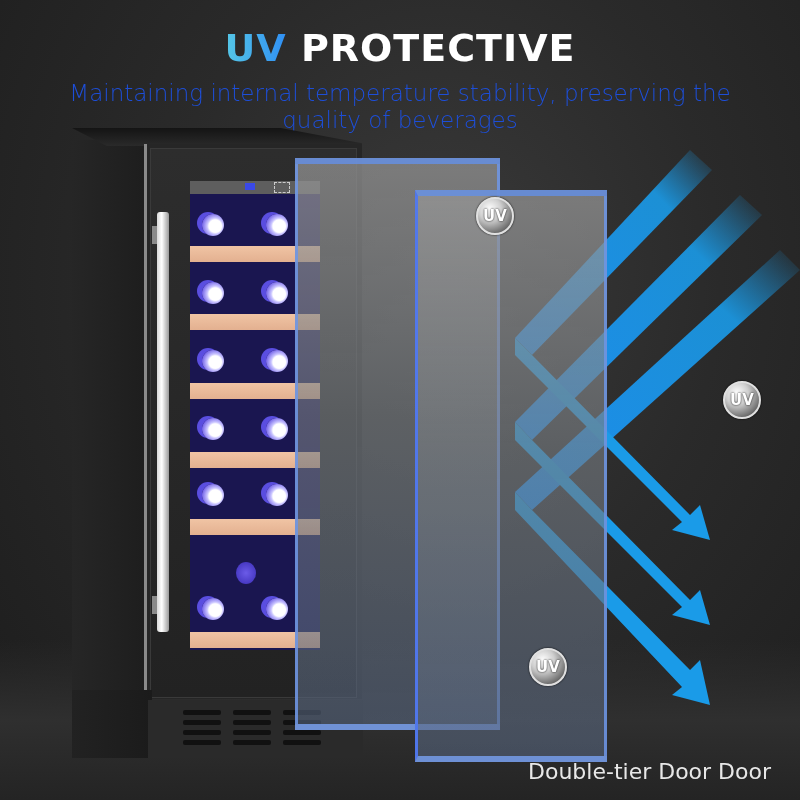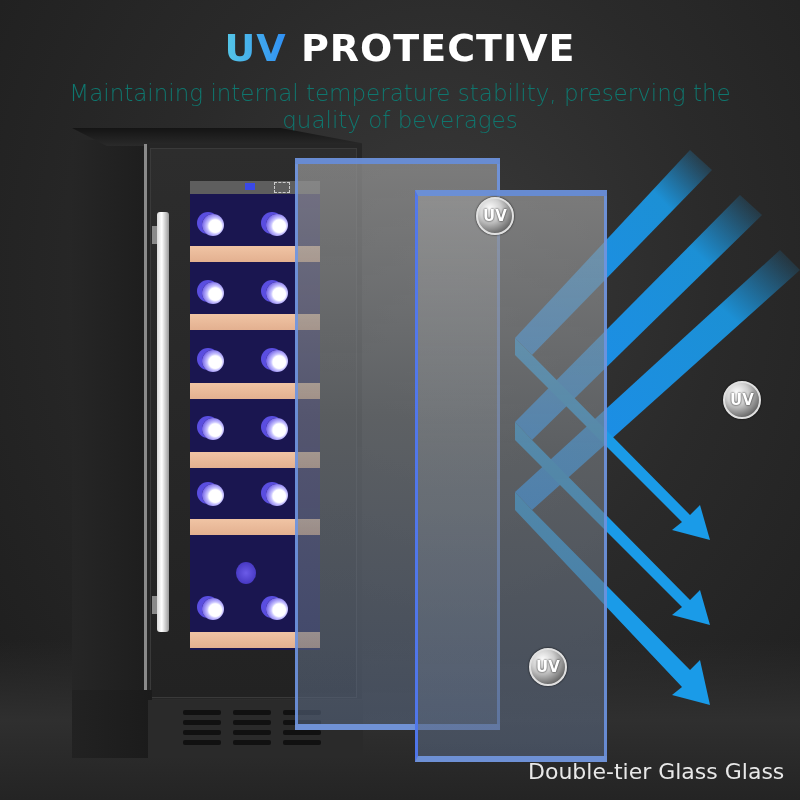--- a/index.html
+++ b/index.html
@@ -5,21 +5,21 @@
   html,body{margin:0;padding:0;}
   body{width:800px;height:800px;overflow:hidden;position:relative;
     background:radial-gradient(ellipse at 55% 35%, #3a3a3a 0%, #2a2a2a 45%, #1c1c1c 100%);
     font-family:"DejaVu Sans", sans-serif;}
   .floor{position:absolute;left:0;top:640px;width:800px;height:160px;
     background:linear-gradient(180deg, rgba(20,20,20,0) 0%, #2f2f2f 50%, #242424 100%);}
   .title{position:absolute;top:26px;left:0;width:800px;text-align:center;
     font-family:"DejaVu Sans", sans-serif;font-weight:bold;font-size:38px;letter-spacing:1px;color:#fff;}
   .title .uv{background:linear-gradient(90deg,#56c8e6,#2f8ff5);-webkit-background-clip:text;background-clip:text;color:transparent;}
   .subtitle{position:absolute;top:80px;left:30px;width:740px;text-align:center;
-    font-family:"DejaVu Sans", sans-serif;font-weight:300;font-size:23px;line-height:27px;color:#0f766e;}
+    font-family:"DejaVu Sans", sans-serif;font-weight:300;font-size:23px;line-height:27px;color:#1d4ed8;}
   .caption{position:absolute;top:759px;left:528px;font-size:22px;color:#e8e8e8;font-family:"DejaVu Sans", sans-serif;}
 
   
   .cab-top{position:absolute;left:72px;top:128px;width:290px;height:18px;
     background:linear-gradient(180deg,#141414,#2a2a2a);clip-path:polygon(0 0, 72% 0, 100% 85%, 100% 100%, 12% 100%);}
   .cab-side{position:absolute;left:72px;top:140px;width:72px;height:580px;background:linear-gradient(90deg,#262626,#1e1e1e);}
   .cab-front{position:absolute;left:144px;top:144px;width:215px;height:555px;background:#262626;border-left:3px solid #8a8a8a;}
   .door-frame{position:absolute;left:150px;top:148px;width:205px;height:548px;background:linear-gradient(180deg,#2d2d2d,#222);border:1px solid #3a3a3a;}
   .control{position:absolute;left:190px;top:181px;width:130px;height:13px;background:#5e5e5e;}
   .control .disp{position:absolute;left:55px;top:2px;width:10px;height:7px;background:#3a49e8;}
@@ -128,13 +128,13 @@
   <polygon points="515,422 532,440 690,600 700,590 710,625 672,615 682,607 515,440" fill="#1a9be8"></polygon>
   <polygon points="515,492 532,510 690,670 700,660 710,705 672,695 682,687 515,510" fill="#1a9be8"></polygon>
 </svg>
 
 <div class="pane pane2"></div>
 
 <div class="uv-badge" style="left:476px;top:197px">UV</div>
 <div class="uv-badge" style="left:723px;top:381px">UV</div>
 <div class="uv-badge" style="left:529px;top:648px">UV</div>
 
-<div class="caption">Double-tier Glass Glass</div>
+<div class="caption">Double-tier Door Door</div>
 
 </body></html>

